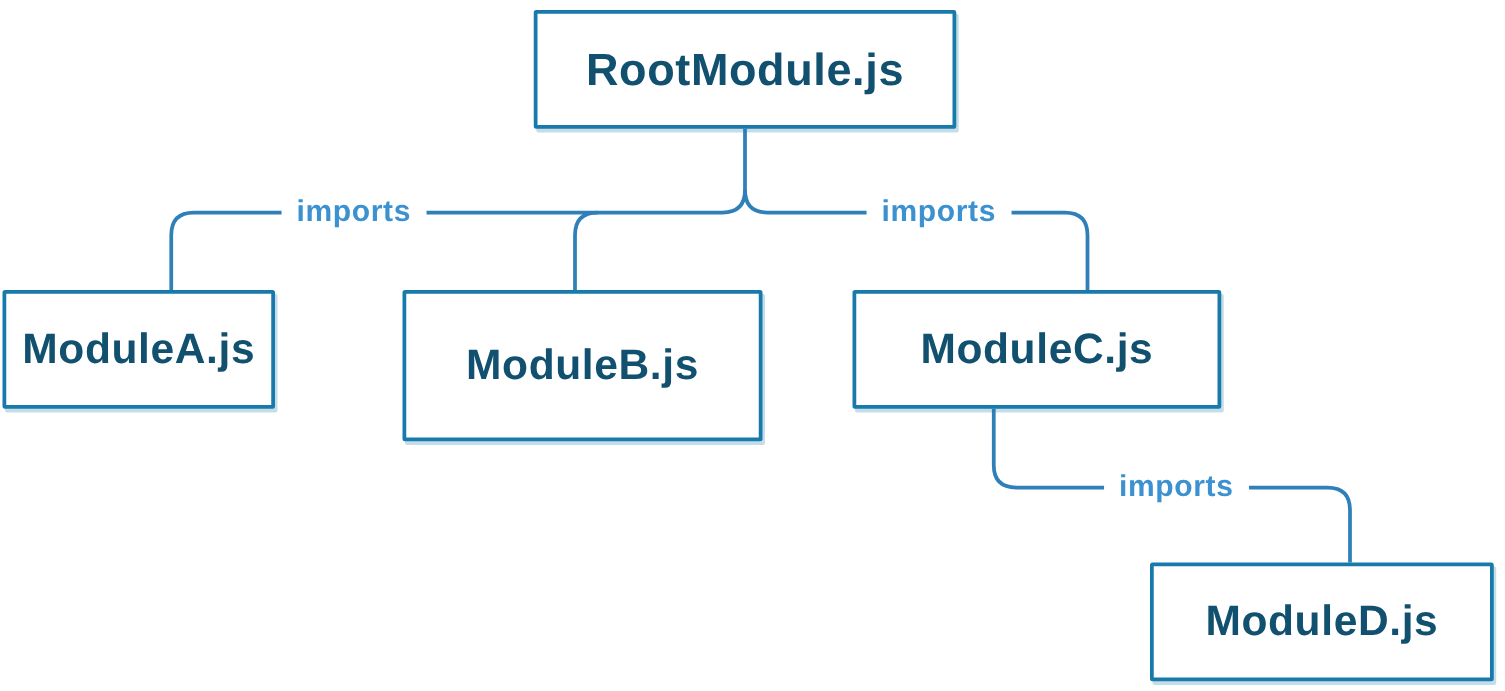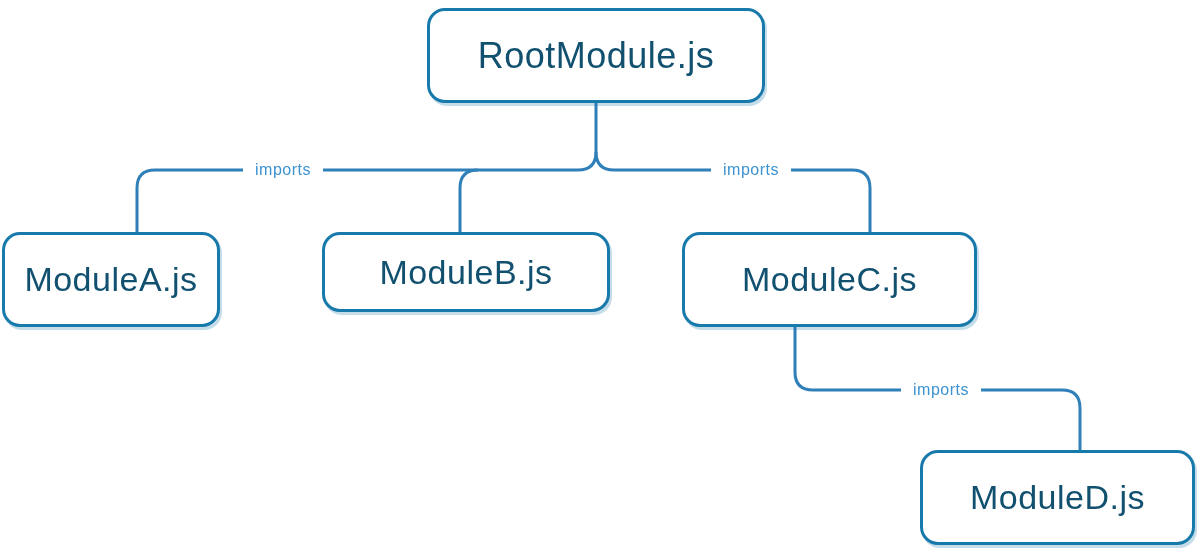--- a/index.html
+++ b/index.html
@@ -26,44 +26,44 @@
     fill: none;
     stroke-width: 3;
   }
   .node {
     position: absolute;
     display: flex;
     align-items: center;
     justify-content: center;
     background: #ffffff;
     border: 3px solid #1879ab;
-    border-radius: 18px;
+    border-radius: 2px;
     box-shadow: 2px 3px 0 rgba(18, 119, 168, 0.25);
     color: #11506f;
     font-size: 34px;
-    font-weight: normal;
+    font-weight: bold;
     letter-spacing: 0.5px;
     box-sizing: border-box;
   }
   .node.root { font-size: 36px; }
 
   .node-root    { left: 427px; top: 8px;   width: 338px; height: 95px; }
   .node-moduleA { left: 2px;   top: 232px; width: 218px; height: 95px; }
-  .node-moduleB { left: 322px; top: 232px; width: 288px; height: 80px; }
+  .node-moduleB { left: 322px; top: 232px; width: 288px; height: 121px; }
   .node-moduleC { left: 682px; top: 232px; width: 295px; height: 95px; }
   .node-moduleD { left: 920px; top: 450px; width: 275px; height: 95px; }
 
   .edge-label {
     position: absolute;
     transform: translate(-50%, -50%);
     background: #ffffff;
     padding: 0 12px;
     color: #3c92d1;
-    font-size: 16px;
-    font-weight: normal;
+    font-size: 24px;
+    font-weight: bold;
     letter-spacing: 0.5px;
     white-space: nowrap;
   }
   .edge-label-left   { left: 283px; top: 170px; }
   .edge-label-right  { left: 751px; top: 170px; }
   .edge-label-bottom { left: 941px; top: 390px; }
 </style>
 </head>
 <body>
 

